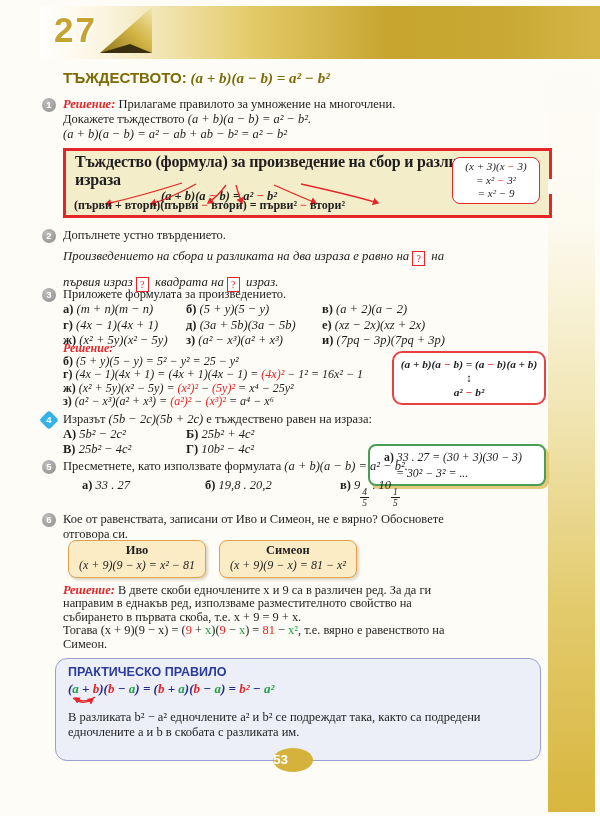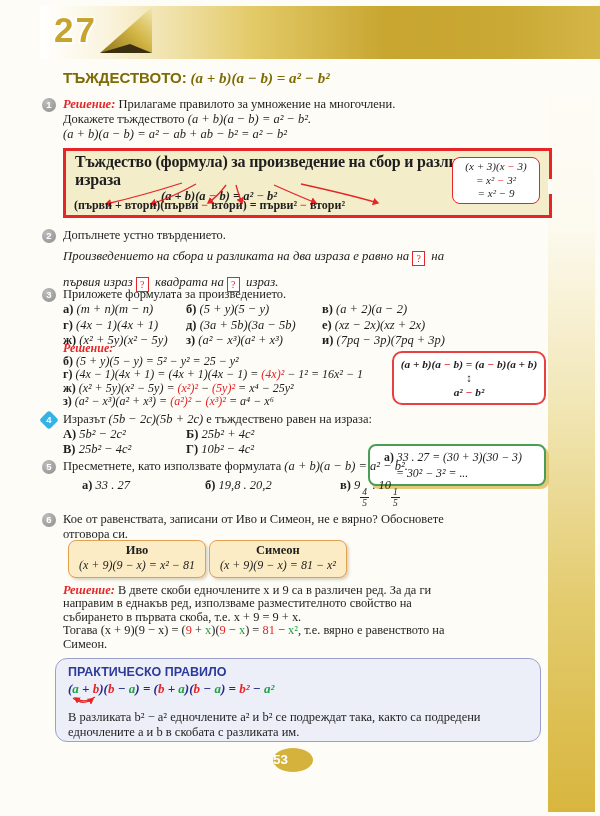--- a/index.html
+++ b/index.html
@@ -75,30 +75,30 @@
   .example-box .l2{margin-left:12px;}
   
   .p5-items{position:absolute;left:62px;top:478px;height:30px;width:480px;}
   .p5-items .it{position:absolute;top:0;}
   .p5-items .k{font-weight:bold;}
   .p5-items .v{font-style:italic;}
   .mixedno{font-style:italic;}
   .frac{display:inline-flex;flex-direction:column;text-align:center;font-size:9.5px;line-height:1.1;vertical-align:-6px;font-style:italic;}
   .frac .fn{border-bottom:1px solid #222;padding:0 2px;}
   
-  .cards{position:absolute;left:68px;top:540px;display:flex;gap:3px;}
+  .cards{position:absolute;left:68px;top:540px;display:flex;gap:13px;}
   .card{background:#fcecc6;border:1.6px solid #e2a14f;border-radius:8px;
     text-align:center;padding:2px 10px 4px;box-shadow:2px 2px 3px rgba(120,90,30,.25);}
   .card-name{font-weight:bold;font-size:12.5px;}
   .card-frm{font-style:italic;font-size:12px;}
   
   .sol6{position:absolute;left:63px;top:584px;width:412px;font-size:12.4px;line-height:13.4px;}
   .sol6 p{margin:0;}
   
-  .rule-box{position:absolute;left:55px;top:658px;width:486px;height:84px;box-sizing:border-box;
+  .rule-box{position:absolute;left:55px;top:658px;width:486px;height:103px;box-sizing:border-box;
     background:#edeff8;border:1.6px solid #9a9fd0;border-radius:12px;padding:6px 12px;}
   .rb-head{font-family:"Liberation Sans",sans-serif;font-weight:bold;font-size:12.5px;color:#2b3a9b;}
   .rb-frm{position:relative;display:inline-block;font-weight:bold;font-style:italic;font-size:13px;margin-top:2px;}
   .swap-svg{position:absolute;left:2px;top:15px;}
   .rb-text{margin-top:13px;font-size:12.5px;line-height:14.5px;}
   
   .page-badge{position:absolute;left:273px;top:748px;width:40px;height:24px;border-radius:50%;
     background:#d4b23c;color:#fff;font-family:"Liberation Sans",sans-serif;font-weight:bold;
     font-size:13.5px;line-height:24px;text-align:left;}
   .nowrap{white-space:nowrap;}

